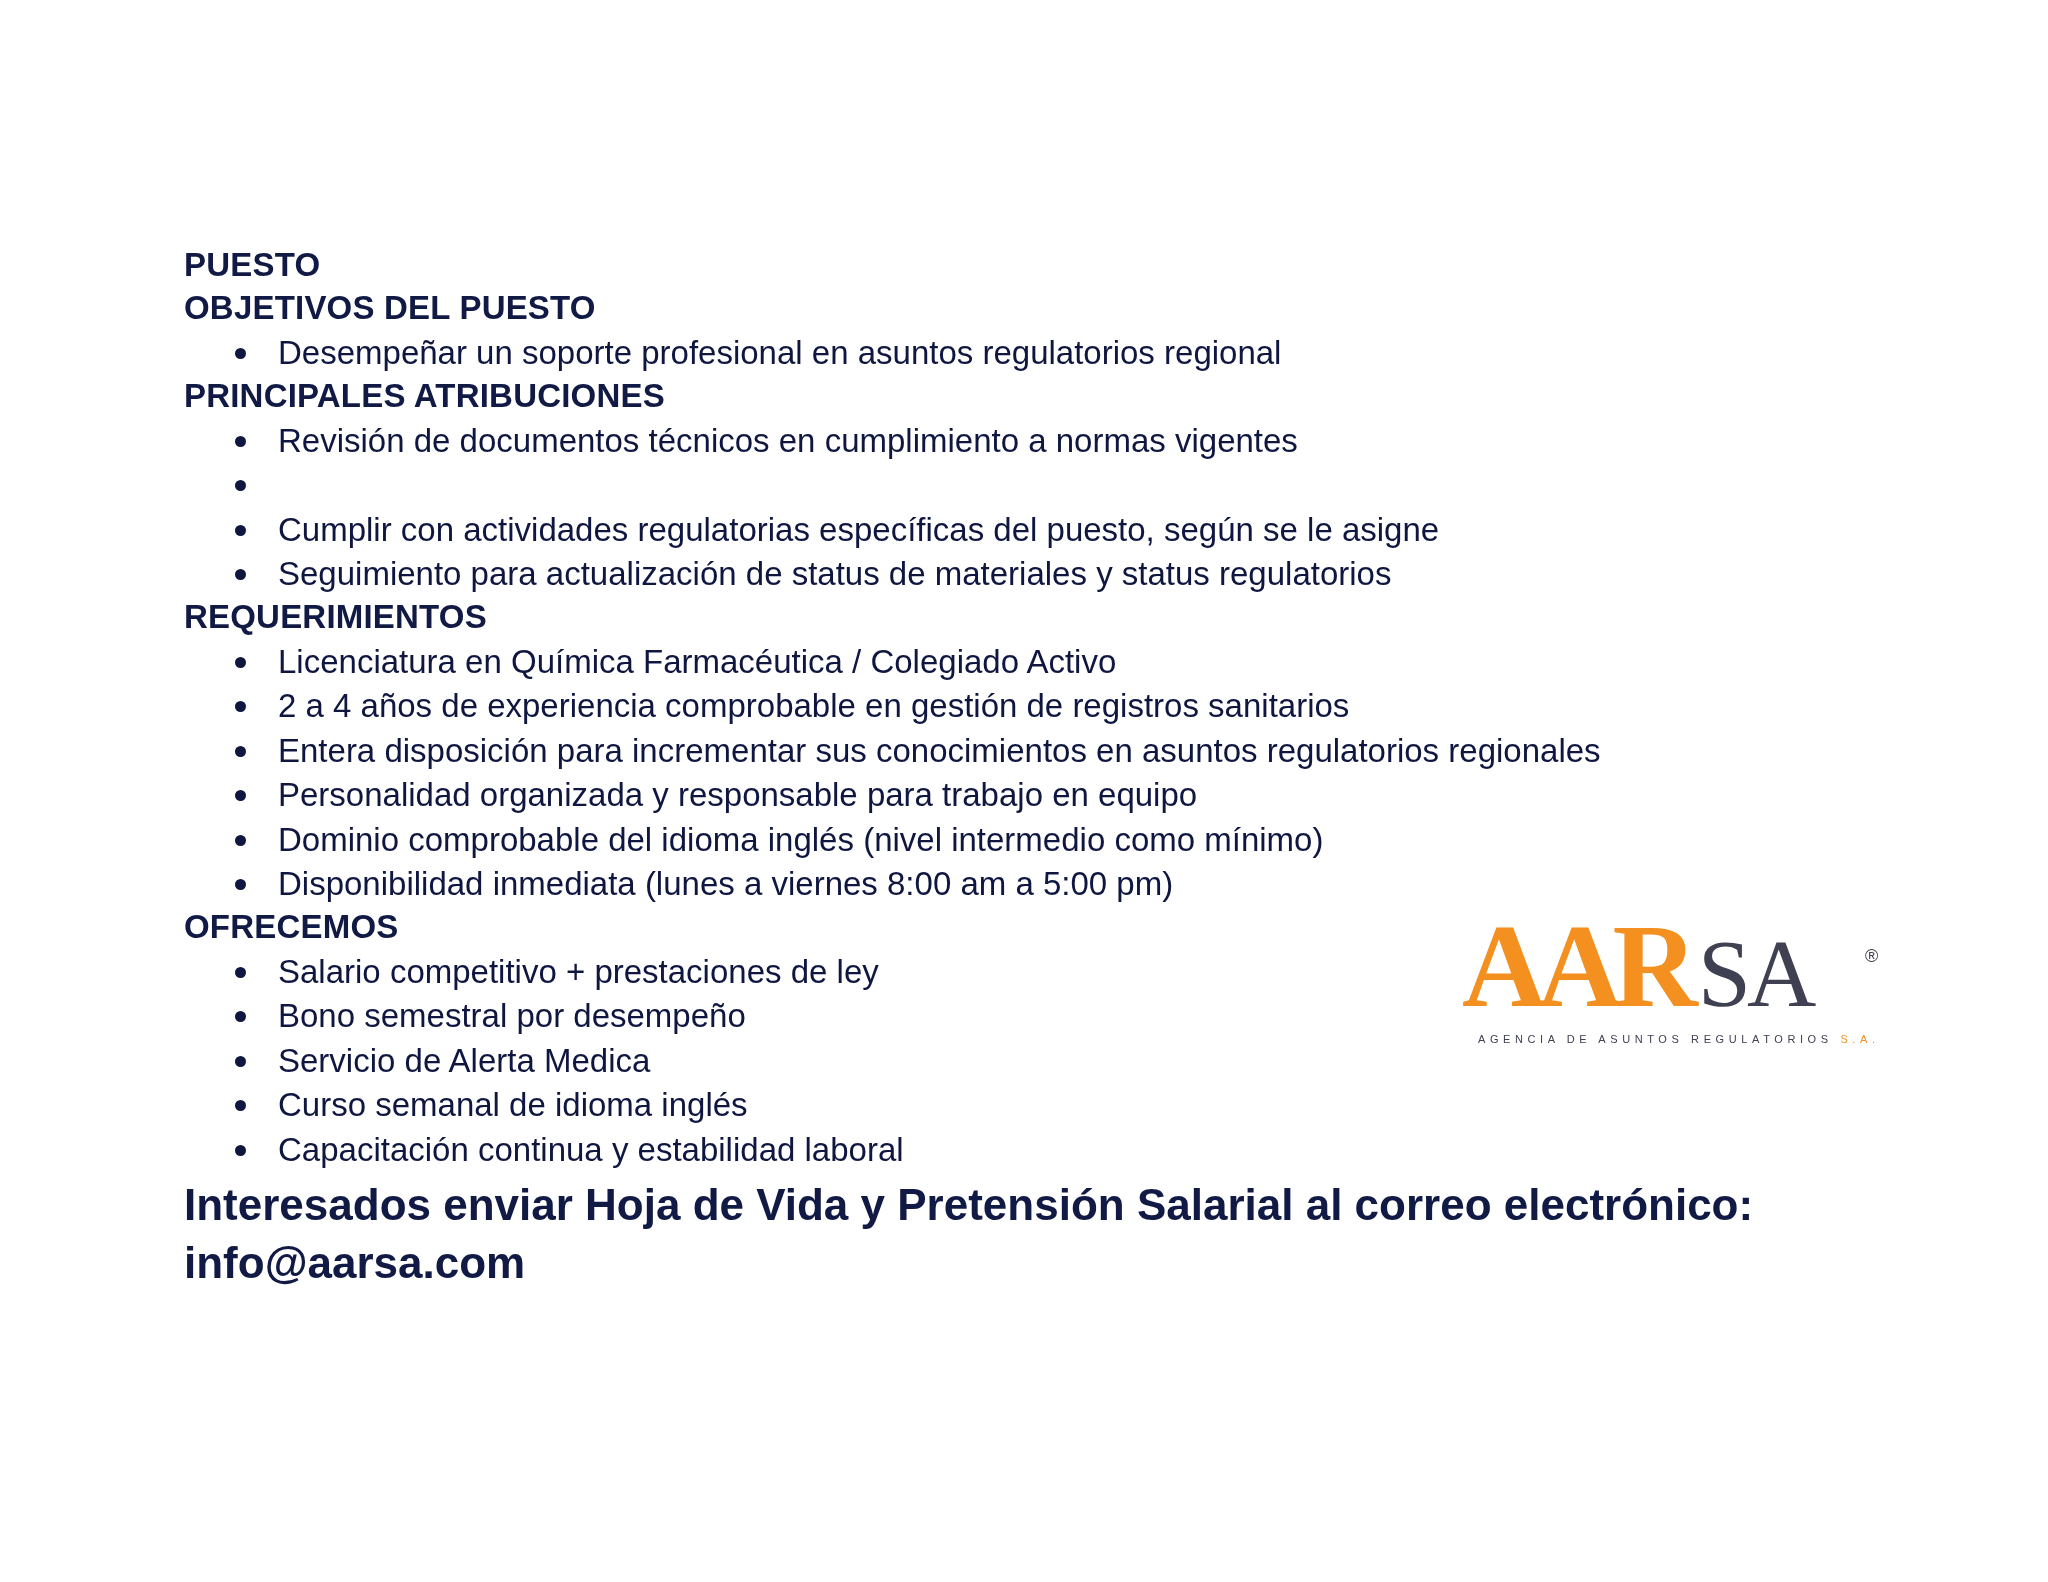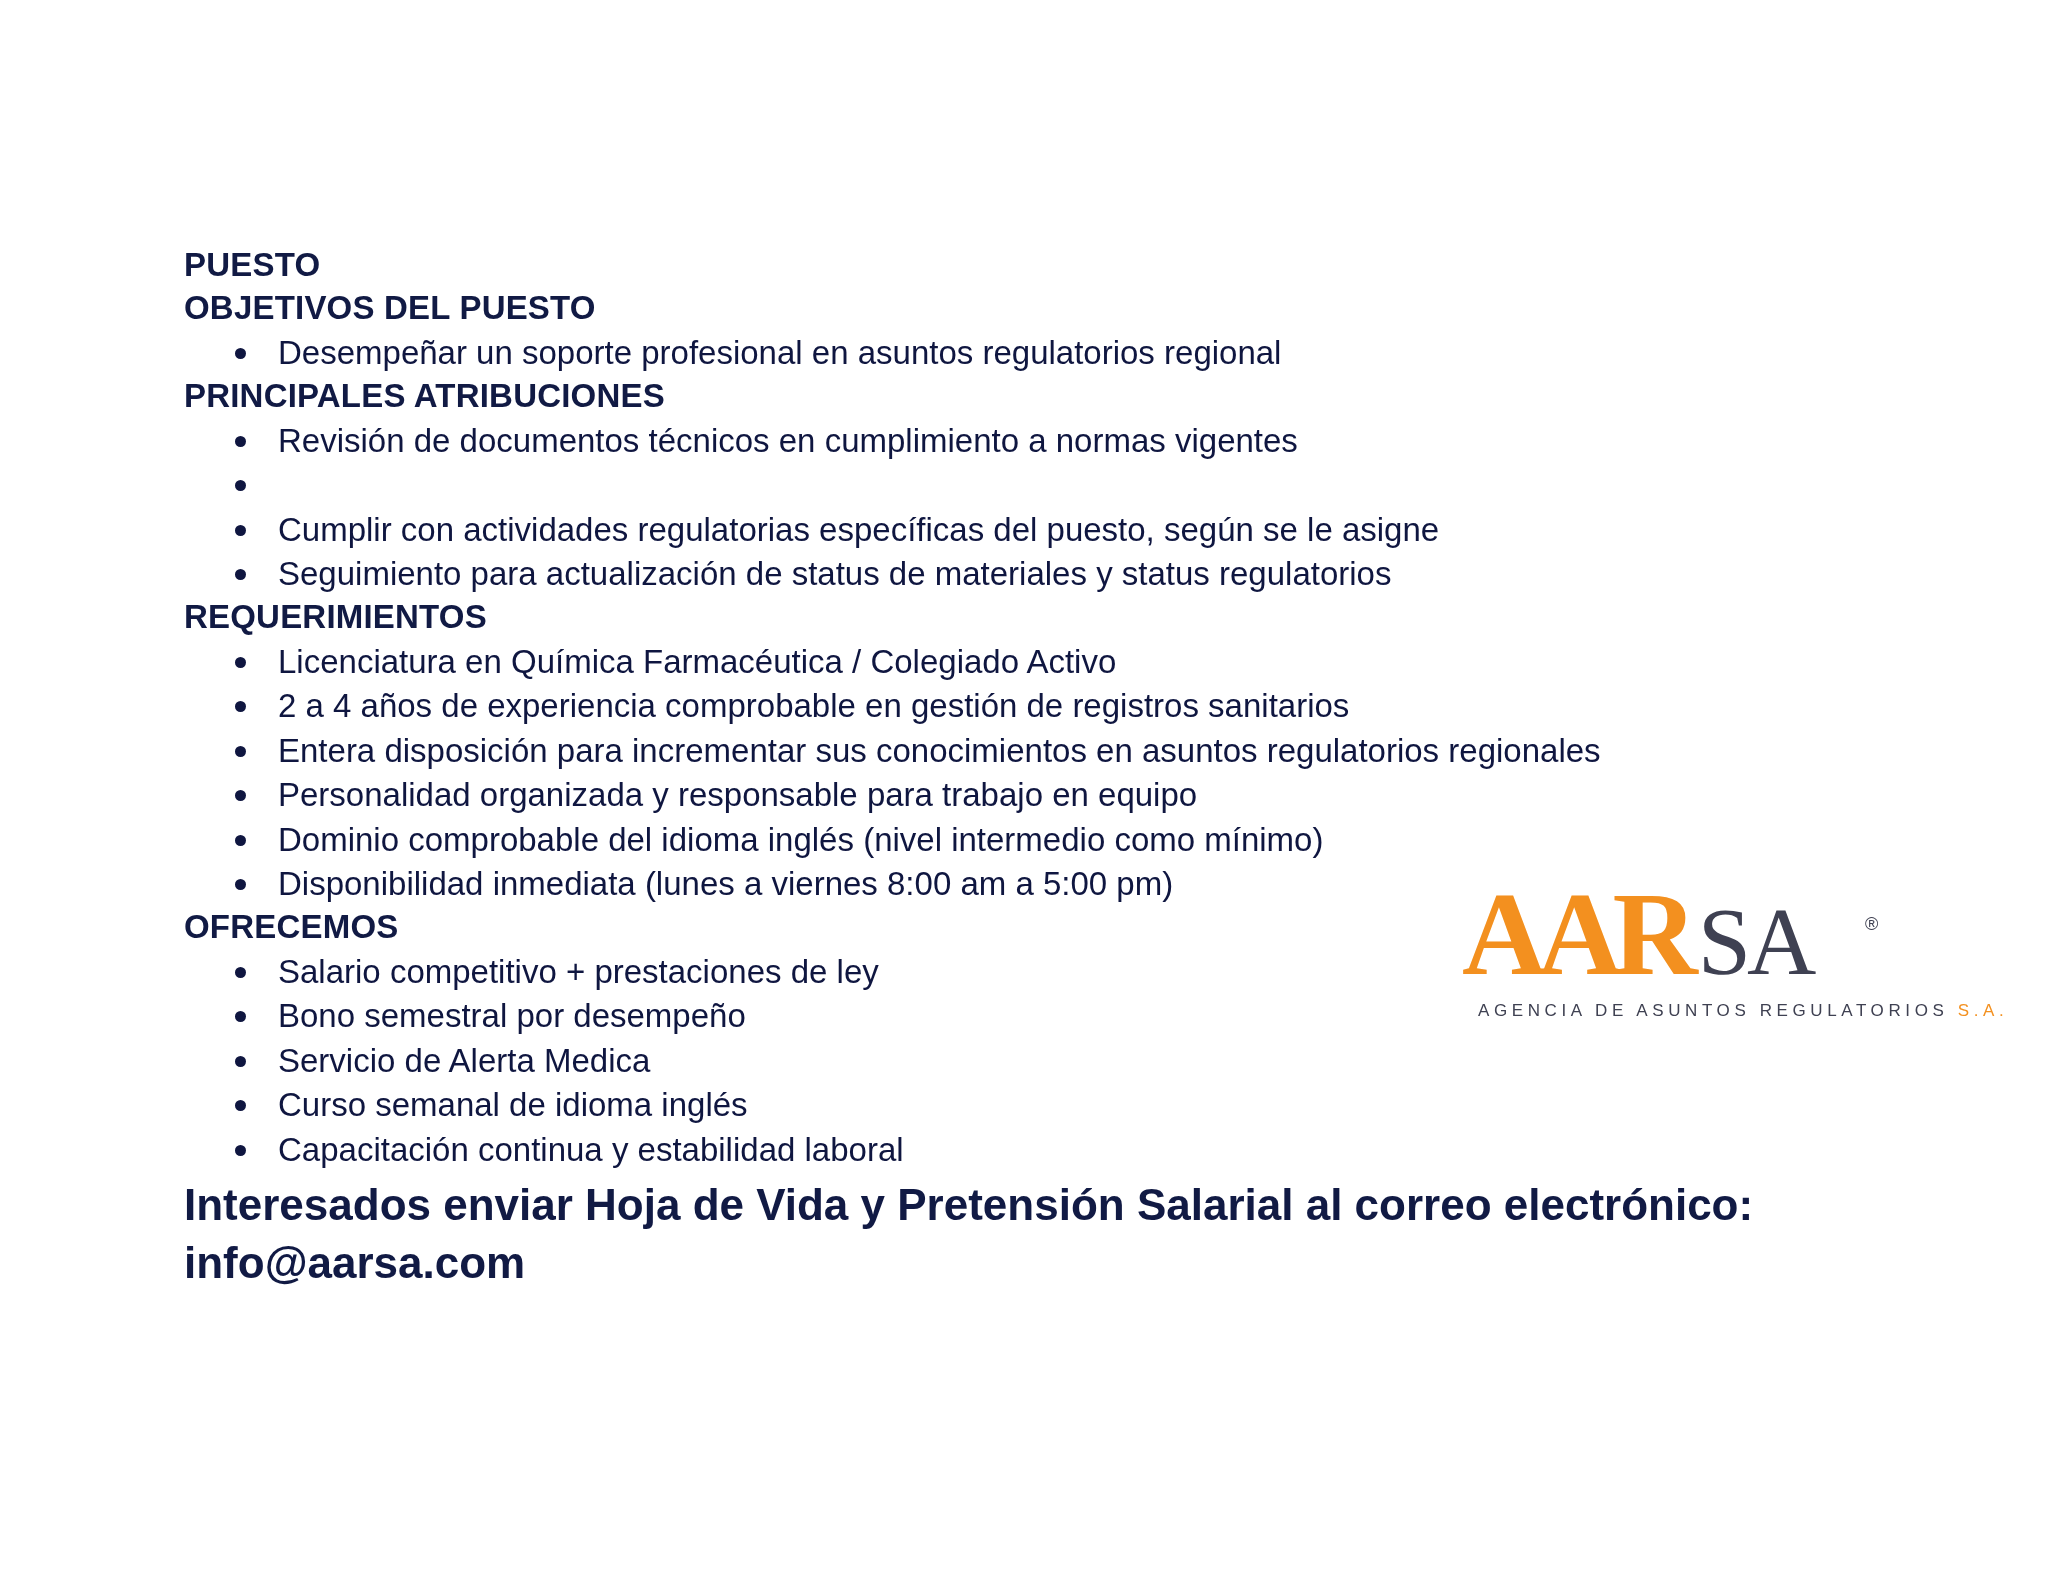--- a/index.html
+++ b/index.html
@@ -4,26 +4,26 @@
 <style>
   html, body { margin:0; padding:0; background:#ffffff; }
   body { width:2048px; height:1582px; position:relative; overflow:hidden;
          font-family:"Liberation Sans", "DejaVu Sans", sans-serif; color:#10173f; }
   .content { position:absolute; left:184px; top:222px; width:1700px;margin-top:23px; }
   .heading { font-weight:bold; font-size:33px; line-height:40px; height:43px; color:#111a44; letter-spacing:0.2px; }
   ul.items { list-style:none; margin:0; padding:0; }
   ul.items li { position:relative; padding-left:94px; font-size:33px; line-height:44px; height:44.5px; color:#0f1640; }
   ul.items li .bullet { position:absolute; left:51px; top:17px; width:11px; height:11px; border-radius:50%; background:#0f1640; }
   .cta { font-weight:bold; font-size:44px; line-height:58px; color:#111a44; margin-top:4px; }
-  .logo { position:absolute; left:1462px; top:880px; width:430px; height:140px; }
+  .logo { position:absolute; left:1462px; top:912px; width:430px; height:140px; }
   .logo-main { position:absolute; left:0; top:0; height:110px; white-space:nowrap; }
   .logo-aar { font-family:"Liberation Serif","DejaVu Serif",serif; font-weight:bold; font-size:118px; color:#f3901f; letter-spacing:-10px; line-height:110px; }
   .logo-sa { font-family:"Liberation Serif","DejaVu Serif",serif; font-size:96px; color:#3f4152; line-height:110px; letter-spacing:-4px; margin-left:10px; }
   .logo-reg { position:absolute; left:403px; top:34px; font-size:18px; color:#3f4152; }
-  .logo-tag { position:absolute; left:16px; top:121px; font-size:17px; letter-spacing:4.6px; color:#3f4152; white-space:nowrap; }
+  .logo-tag { position:absolute; left:16px; top:121px; font-size:11px; letter-spacing:4.6px; color:#3f4152; white-space:nowrap; }
   .logo-tag .sa { color:#f3901f; }
 </style>
 </head>
 <body>
 
 <div class="content">
 
   <div>
     <div class="heading">PUESTO</div>
   </div>

